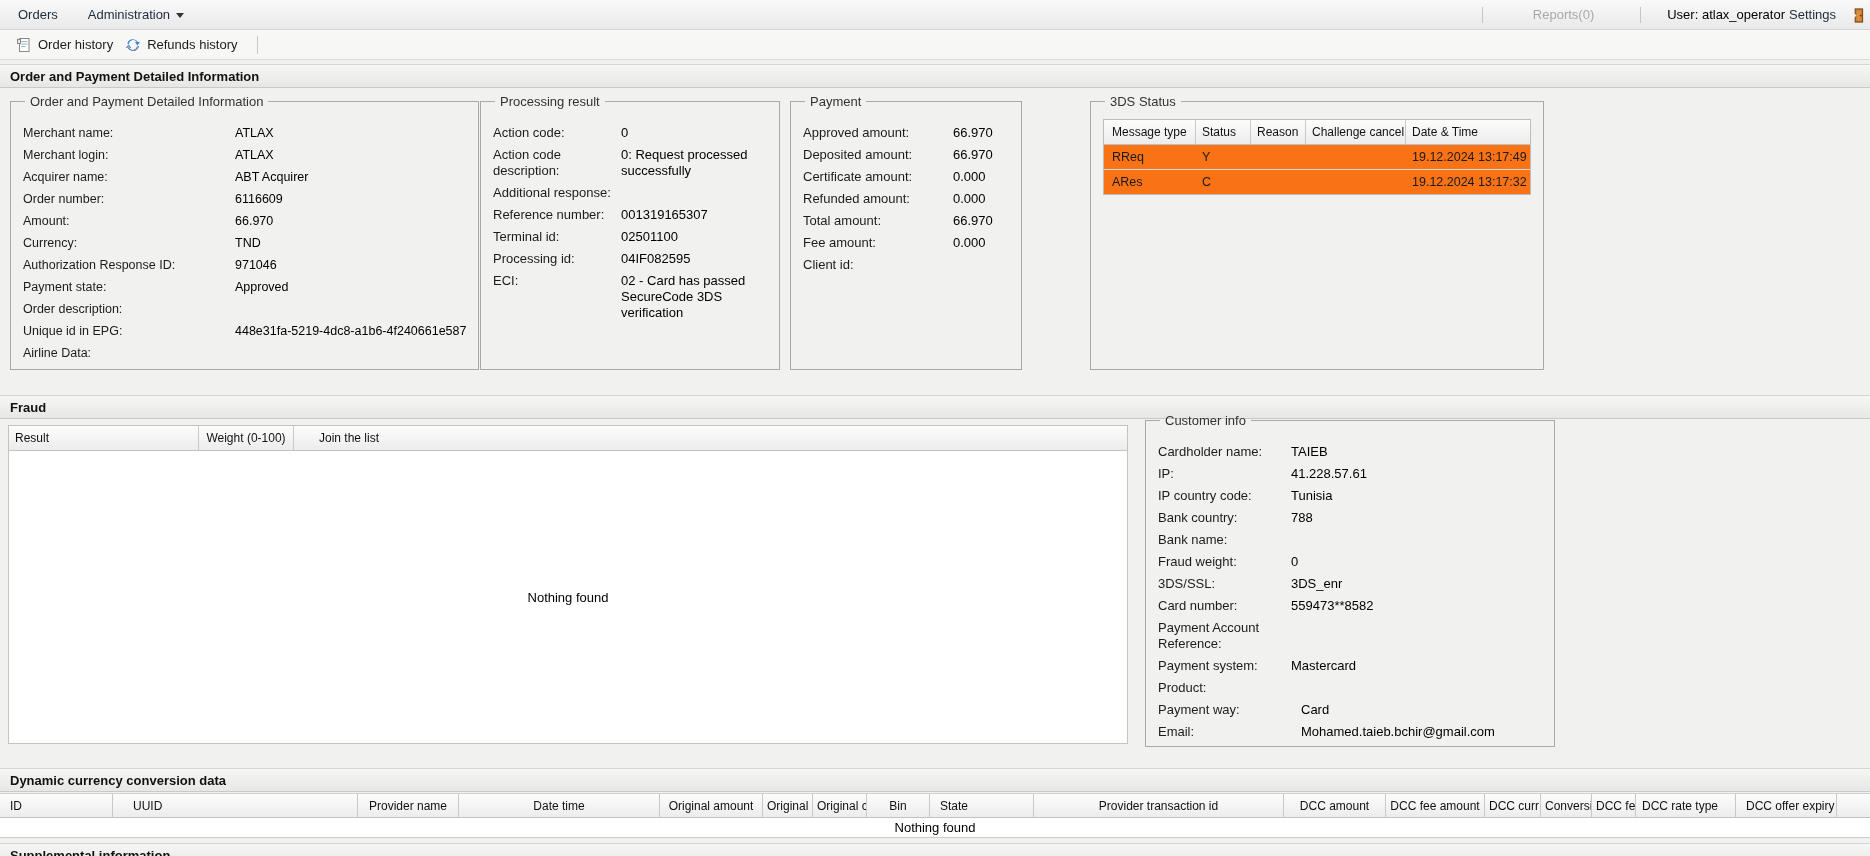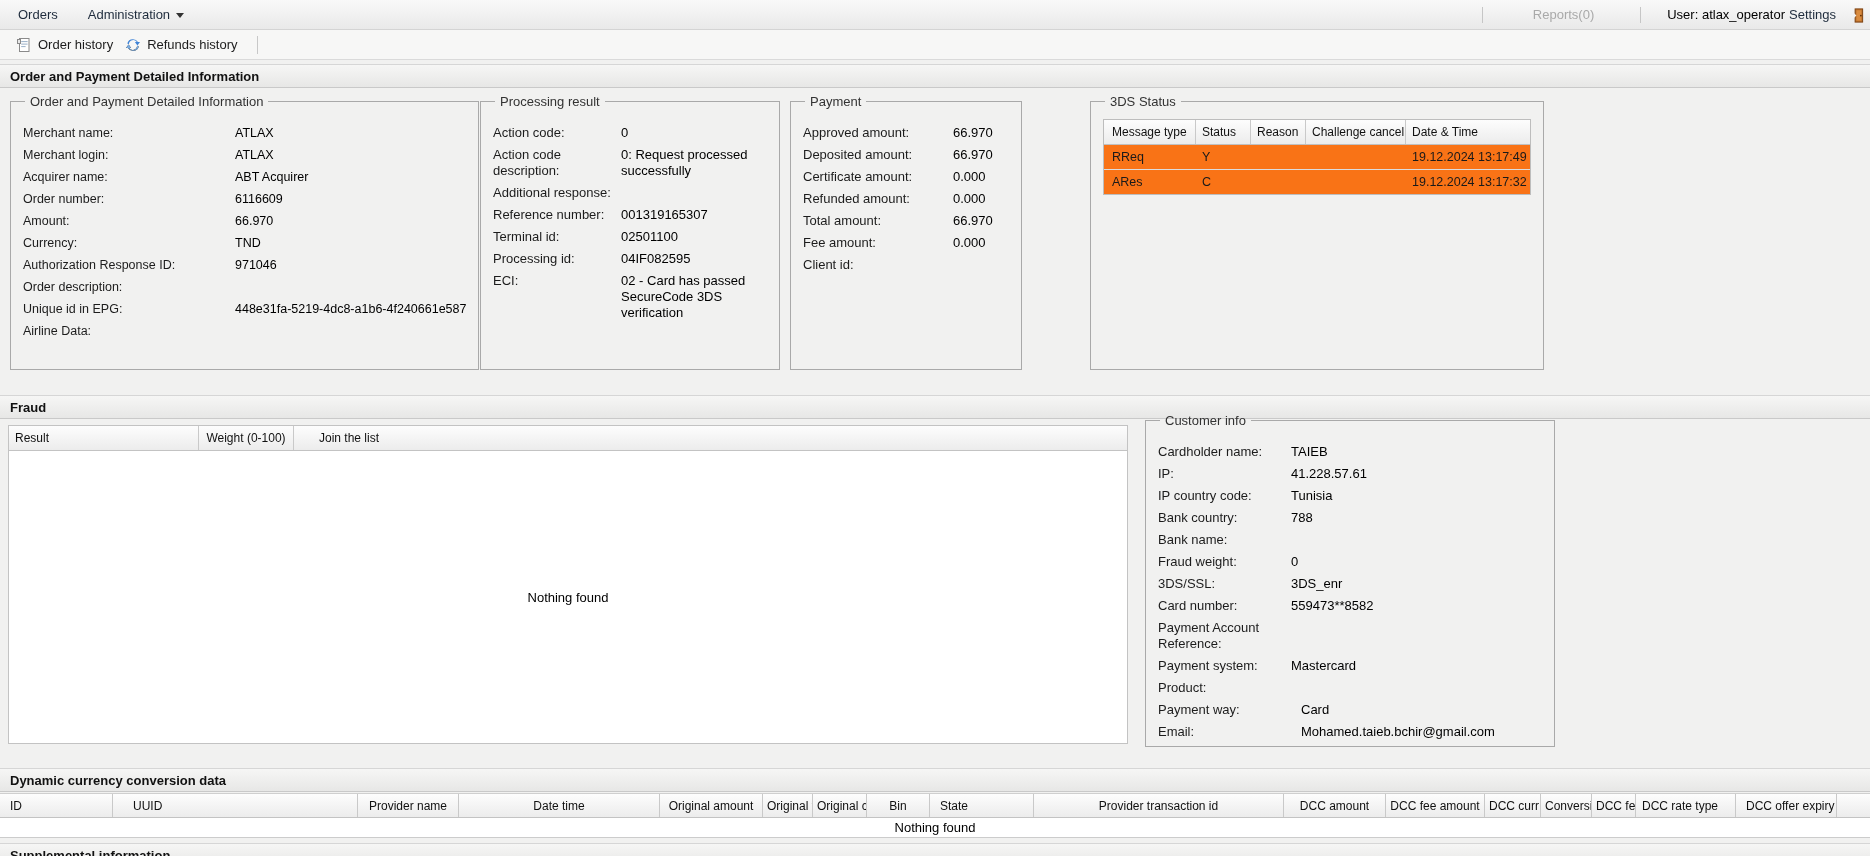--- a/index.html
+++ b/index.html
@@ -209,20 +209,24 @@
         <div class="kv">
           <div class="k">Currency:</div>
           <div class="v">TND</div>
         </div>
 
         <div class="kv">
           <div class="k">Authorization Response ID:</div>
           <div class="v">971046</div>
         </div>
 
+        <div class="kv">
+          <div class="k">Payment state:</div>
+          <div class="v">Approved</div>
+        </div>
 
         <div class="kv">
           <div class="k">Order description:</div>
           <div class="v"></div>
         </div>
 
         <div class="kv">
           <div class="k">Unique id in EPG:</div>
           <div class="v">448e31fa-5219-4dc8-a1b6-4f240661e587</div>
         </div>

